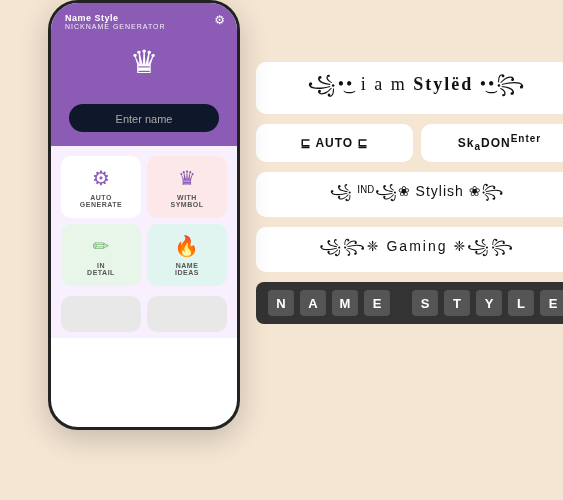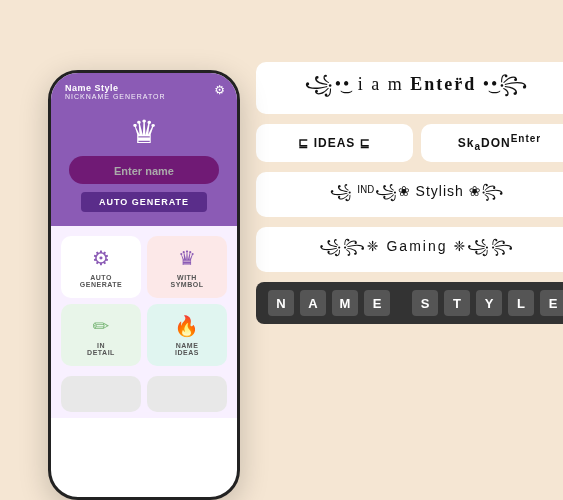--- a/index.html
+++ b/index.html
@@ -10,21 +10,21 @@
       font-family: 'Arial', sans-serif;
       display: flex;
       overflow: hidden;
     }
 
     
     .phone-section {
       width: 240px;
       height: 500px;
       display: flex;
-      align-items: flex-end;
+      align-items: flex-start;
       justify-content: center;
       flex-shrink: 0;
       padding-left: 48px;
     }
 
     .phone {
       width: 210px;
       height: 430px;
       background: #fff;
       border-radius: 30px;
@@ -69,26 +69,25 @@
     }
 
     .crown-icon {
       font-size: 32px;
       color: white;
       line-height: 1;
     }
 
     .name-input-wrap {
       width: 150px;
-      background: #701a75;
+      background: #0f172a;
       border-radius: 20px;
       padding: 5px 14px;
-      margin-top: 8px;
+      margin-top: 26px;
       text-align: center;
-      font-weight: bold;
     }
 
     .name-input-text {
       font-size: 11px;
       color: #aaa;
     }
 
     .auto-gen-btn {
       margin-top: 8px;
       background: #5a2d8a;
@@ -254,21 +253,20 @@
       <div class="app-name">Name Style</div>
       <div class="subtitle">NICKNAME GENERATOR</div>
       <span class="gear-icon">⚙</span>
     </div>
 
     <div class="crown-area">
       <span class="crown-icon">♛</span>
       <div class="name-input-wrap">
         <span class="name-input-text">Enter name</span>
       </div>
-      <button class="auto-gen-btn">AUTO GENERATE</button>
     </div>
 
     <div class="features-grid">
       <div class="feature-card">
         <span class="feature-icon">⚙</span>
         <span class="feature-label">AUTO<br>GENERATE</span>
       </div>
       <div class="feature-card pink">
         <span class="feature-icon">♛</span>
         <span class="feature-label">WITH<br>SYMBOL</span>
@@ -289,26 +287,26 @@
     </div>
   </div>
 </div>
 
 <div class="content-section">
   <div class="main-title">
     <br>
   </div>
 
   <div class="style-card legend-style">
-    <span>꧁•͜•&nbsp;i&nbsp;a&nbsp;m&nbsp;<strong>Enter̈d</strong>&nbsp;•͜•꧂</span>
+    <span>꧁•͜•&nbsp;i&nbsp;a&nbsp;m&nbsp;<strong>Stylëd</strong>&nbsp;•͜•꧂</span>
   </div>
 
   <div class="style-cards-row">
     <div class="style-card">
-      <span>⊑ IDEAS ⊑</span>
+      <span>⊑ AUTO ⊑</span>
     </div>
     <div class="style-card">
       <span>Sk<sub>a</sub>DON<sup>Enter</sup></span>
     </div>
   </div>
 
   <div class="style-card gaming-style">
     <span>꧁ ᴵᴺᴰ꧁❀ Stylish ❀꧂</span>
   </div>
 

